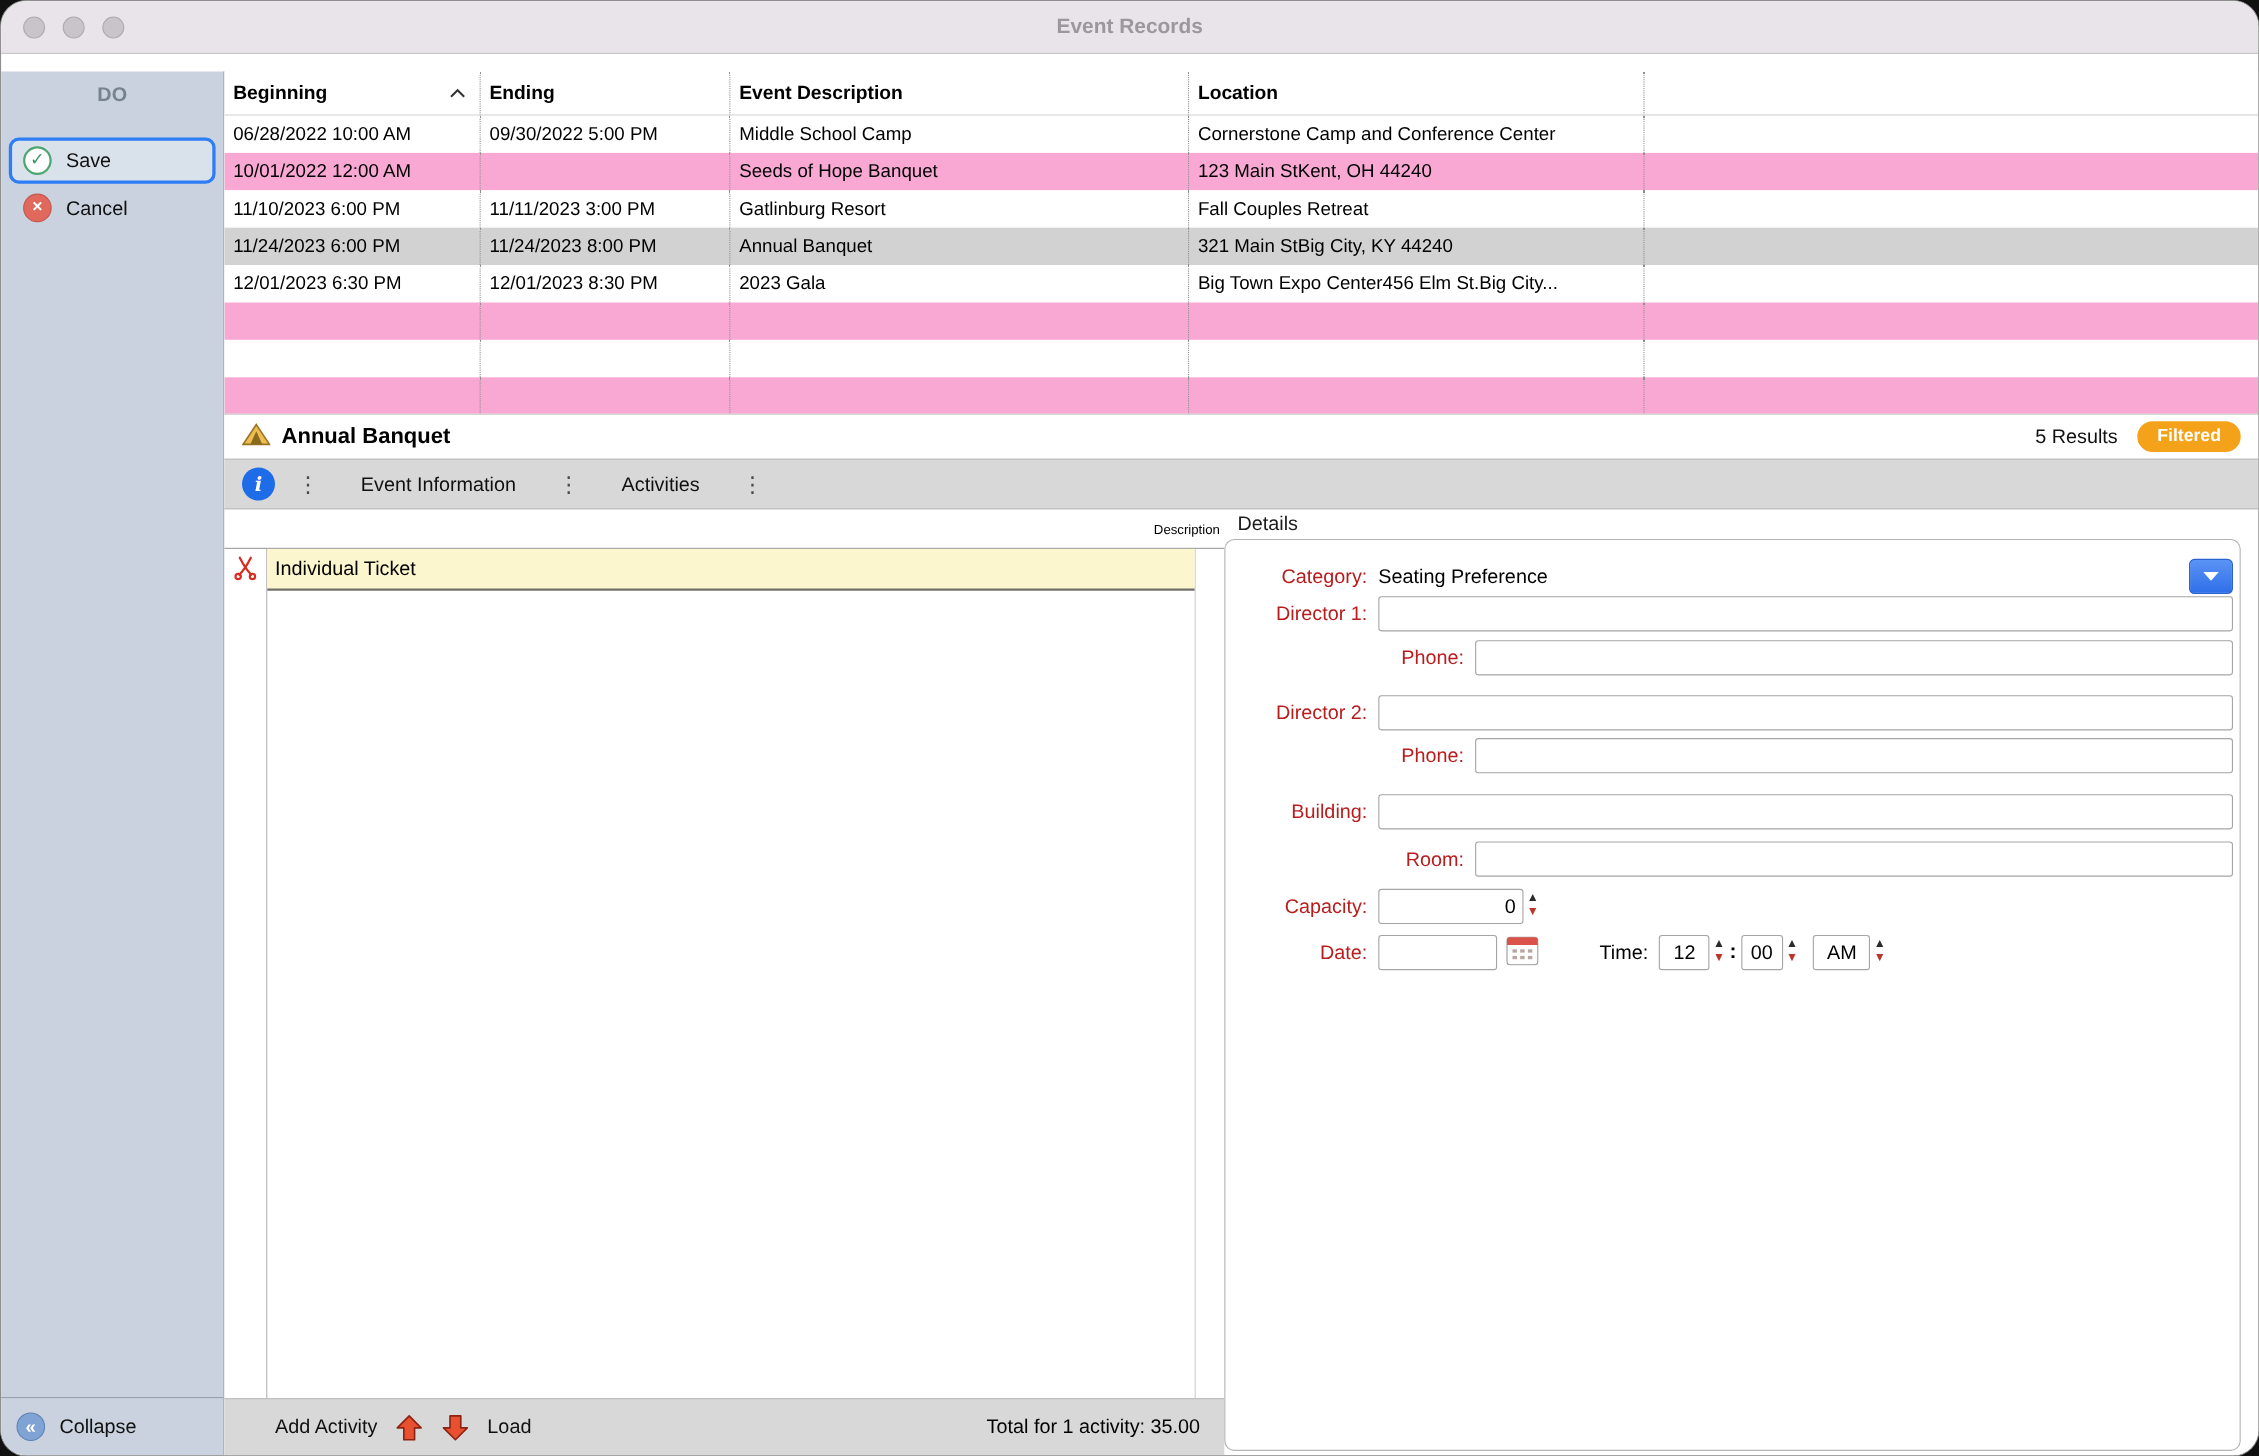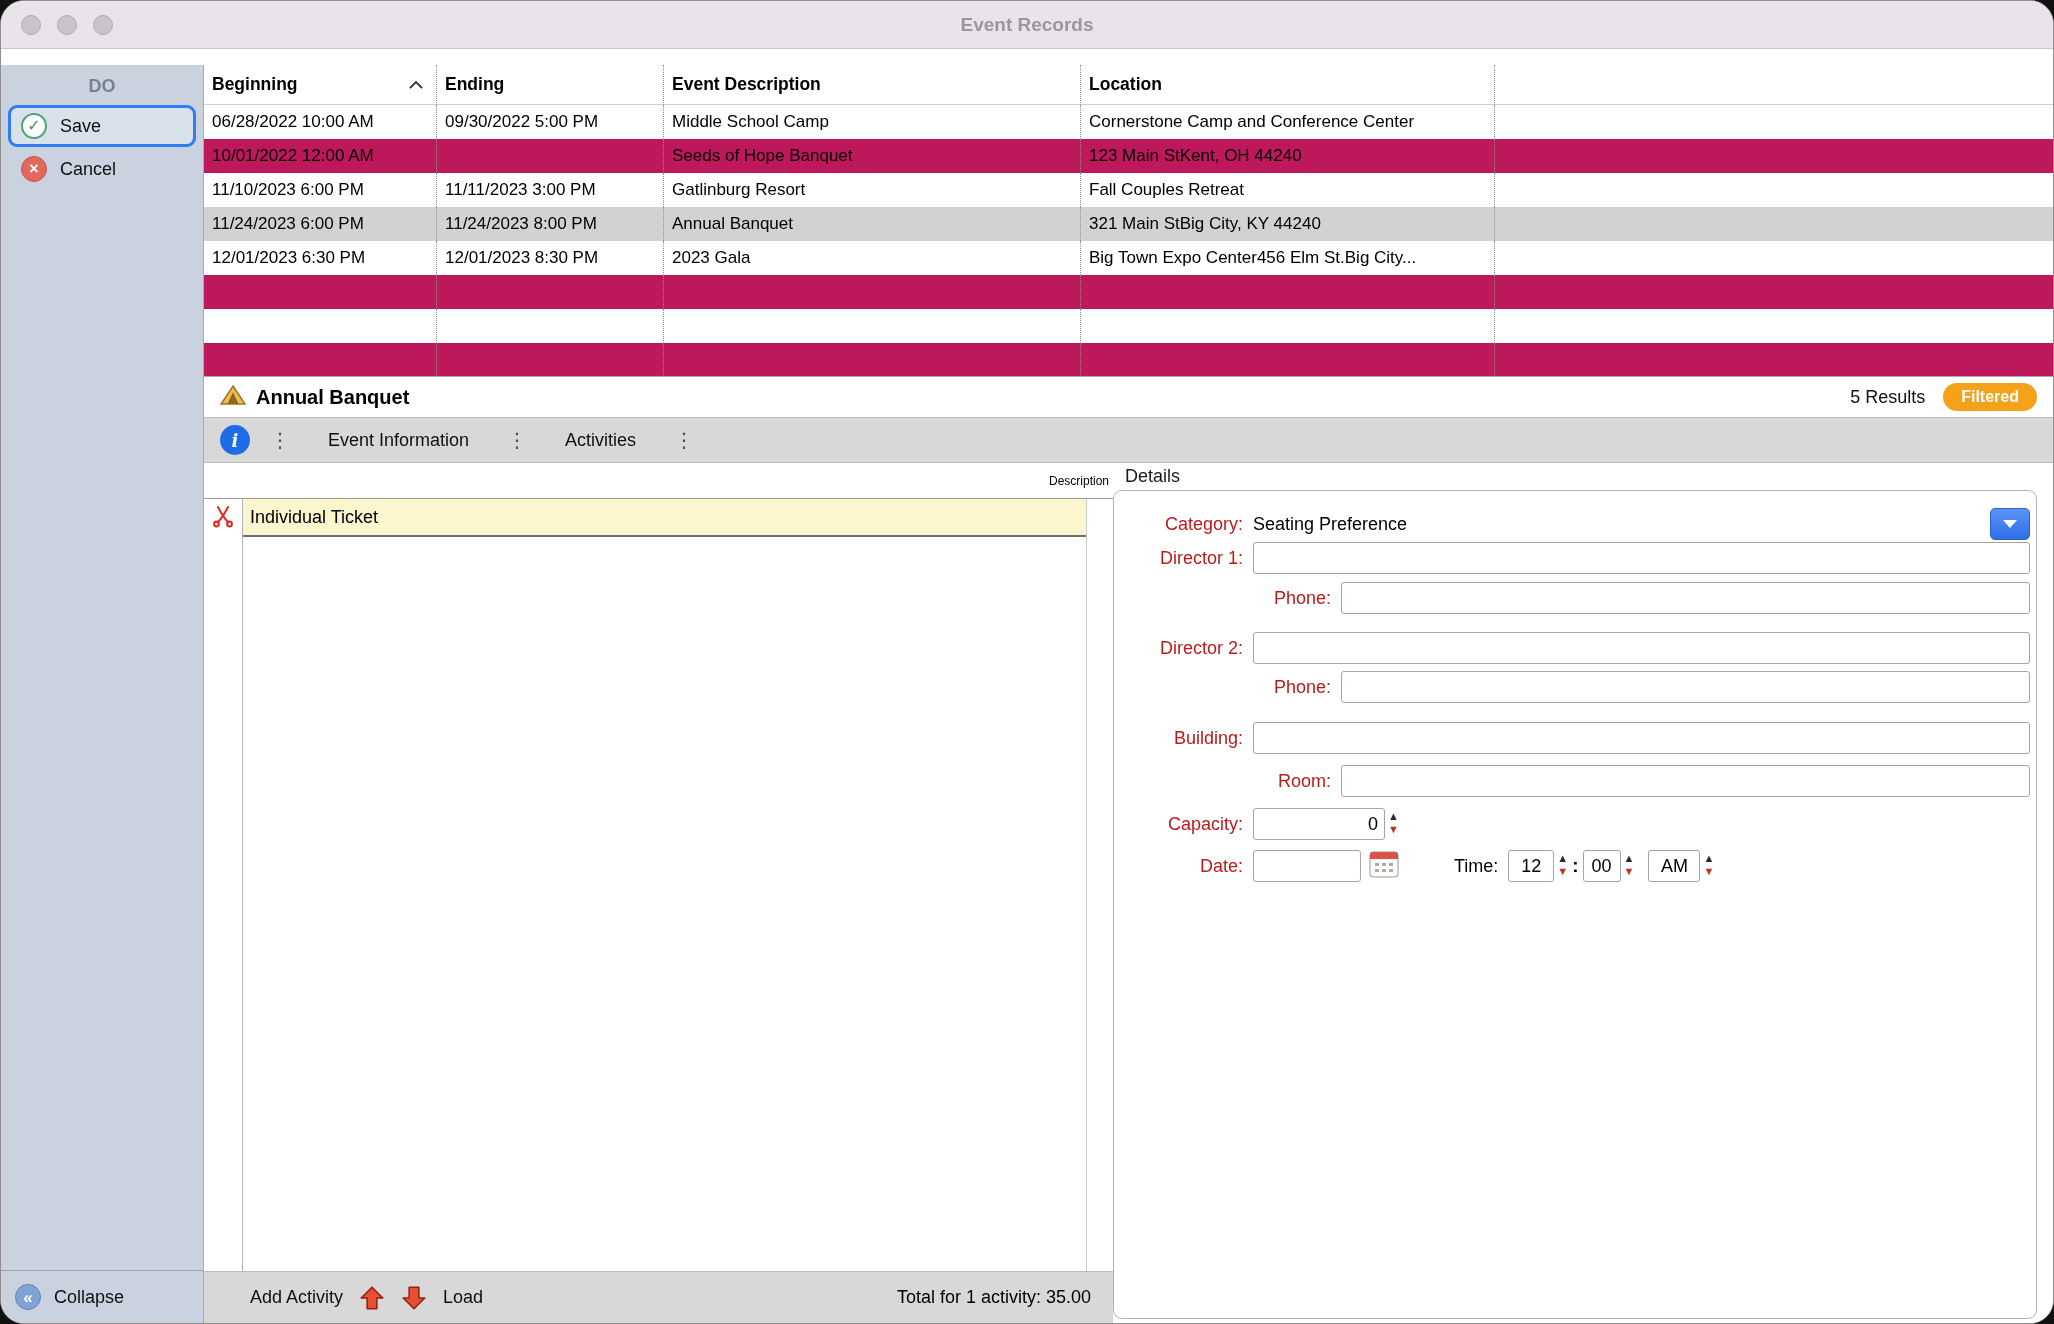--- a/index.html
+++ b/index.html
@@ -11,42 +11,42 @@
   .titlebar { flex:0 0 48px; background:#e9e4e9; border-bottom:1px solid #c9c4c9; display:flex; align-items:center; position:relative; }
   .traffic { display:flex; gap:16px; margin-left:20px; }
   .tl { width:20px; height:20px; border-radius:50%; background:#c9c4c9; border:1px solid #b0abb0; }
   .wtitle { position:absolute; left:0; right:0; text-align:center; font-size:19px; font-weight:bold; color:#9d979d; }
 
   
   .body-row { flex:1; display:flex; min-height:0; }
 
   
   .sidebar { flex:0 0 203px; background:#c9d2de; border-right:1px solid #a0a9b5; display:flex; flex-direction:column; }
-  .sb-header { text-align:center; color:#76828f; font-weight:bold; font-size:18px; padding:11px 0 8px; }
+  .sb-header { text-align:center; color:#76828f; font-weight:bold; font-size:18px; padding:11px 0 28px; }
   .side-item { display:flex; align-items:center; gap:13px; font-size:18px; color:#101010; cursor:default; }
   .save-item { margin:0 7px; padding:5px 10px; border:3px solid #2e7df6; border-radius:9px; background:#d9e1ea; }
   .cancel-item { padding:9px 20px; }
   .icon-circle { width:26px; height:26px; border-radius:50%; display:flex; align-items:center; justify-content:center; font-size:16px; line-height:1; flex:0 0 26px; }
   .ic-green { background:#fff; border:2px solid #4da56f; color:#3d9560; font-weight:bold; }
   .ic-red { background:#e0685c; border:1px solid #c4564b; color:#fff; font-weight:bold; }
   .ic-blue { background:#7fa3d4; border:1px solid #5e83b5; color:#fff; font-weight:bold; font-size:17px; }
   .sb-bottom { margin-top:auto; border-top:1px solid #99a2ae; height:53px; display:flex; align-items:center; padding-left:14px; }
 
   
   .main-col { flex:1; display:flex; flex-direction:column; background:#fff; min-width:0; }
 
   
   .events-table { flex:0 0 312px; border-bottom:1px solid #ababab; overflow:hidden; }
   .tgrid { display:grid; grid-template-columns:233px 227px 417px 414px 1fr; }
   .cell { padding:0 8px; font-size:17px; border-right:1px dotted #8f8f8f; white-space:nowrap; overflow:hidden; display:flex; align-items:center; }
   .cell.last { border-right:none; }
   .thead .cell { height:40px; font-weight:bold; font-size:17.5px; border-bottom:1px solid #cfcfcf; }
   .trow .cell { height:34px; }
   .r-a { background:#ffffff; }
-  .r-b { background:#be185d; }
+  .r-b { background:#f9a8d4; }
   .r-sel { background:#d2d2d2; }
   .sort-ic { margin-left:auto; display:flex; align-items:center; padding-right:4px; }
 
   
   .record-bar { flex:0 0 40px; display:flex; align-items:center; padding:0 16px; background:#fff; }
   .rb-title { font-size:20px; font-weight:600; margin-left:10px; }
   .rb-right { margin-left:auto; display:flex; align-items:center; gap:18px; }
   .rb-results { font-size:18px; color:#111; }
   .rb-badge { background:#f5a21b; color:#fff; font-weight:bold; font-size:16px; padding:5px 18px; border-radius:15px; }
 

